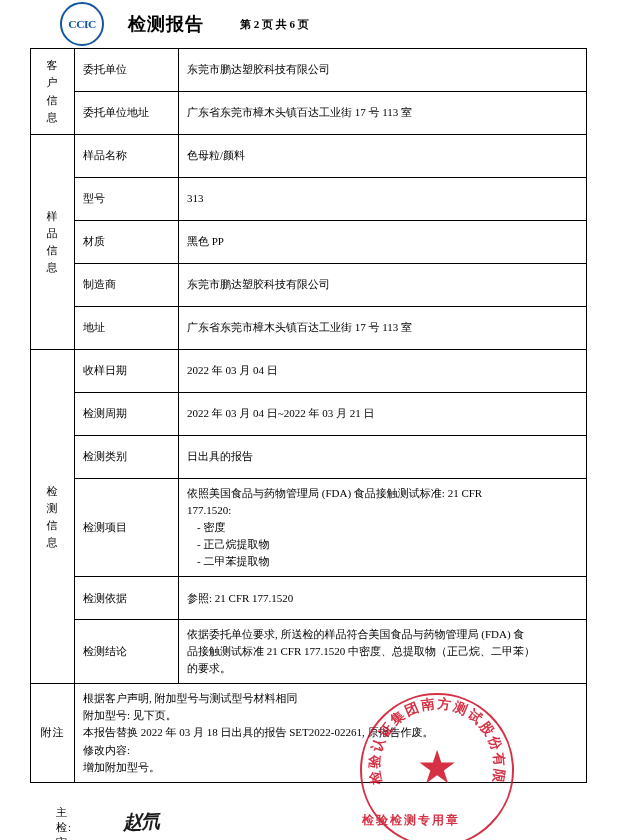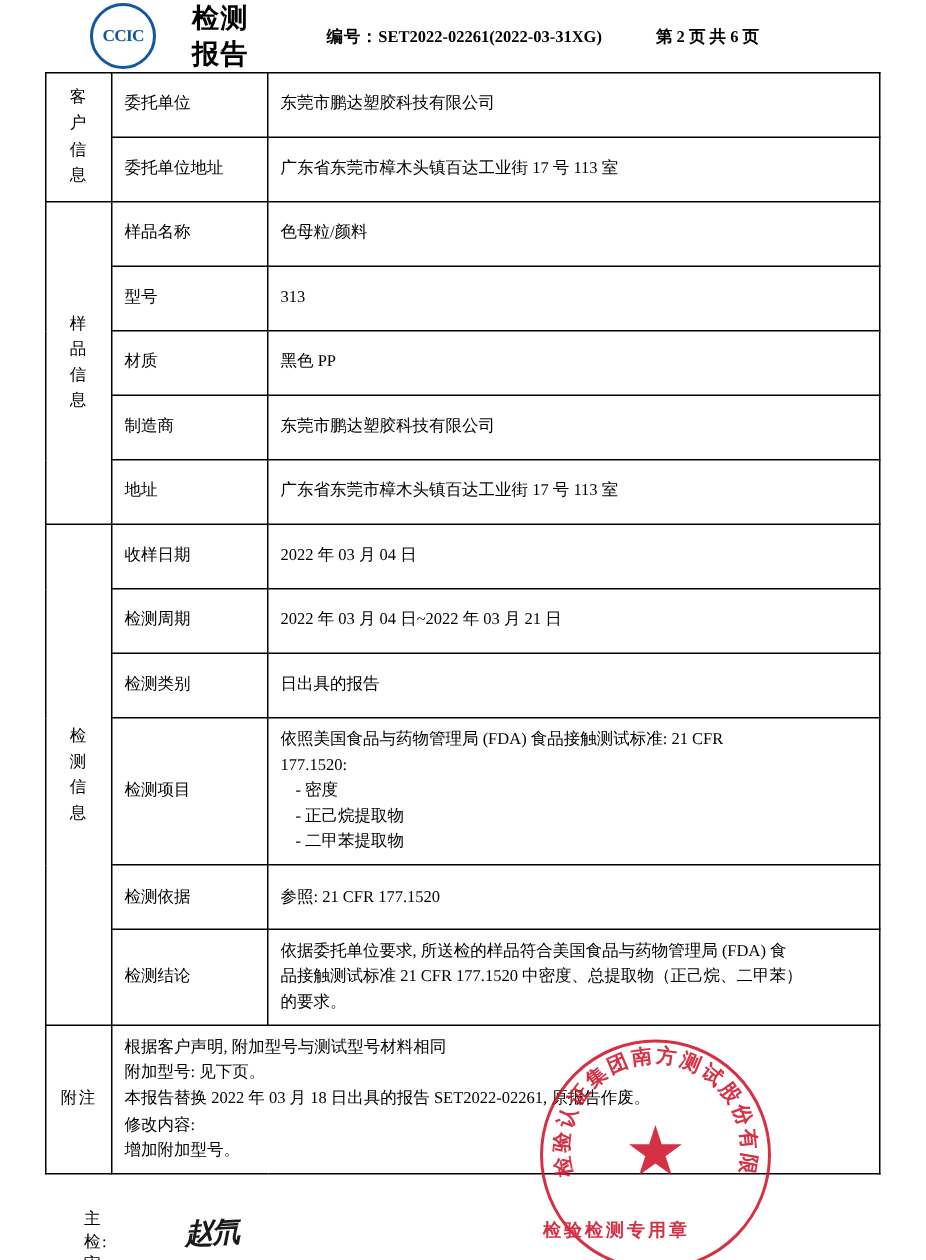--- a/index.html
+++ b/index.html
@@ -200,23 +200,20 @@
 </head>
 <body>
 
 <div class="page">
 
   <div class="header">
     <div class="logo">
       <span class="inner">CCIC</span>
     </div>
     <div class="hdr-title">检测报告</div>
-    <div class="hdr-no">
-      <span class="lbl">编号：</span><span>SET2022-02261(2022-03-31XG)</span>
-    </div>
     <div class="hdr-page">第 2 页  共 6 页</div>
   </div>
 
   <table class="doc">
     <colgroup>
       <col style="width:44px">
       <col style="width:104px">
       <col>
     </colgroup>
     <tbody>

